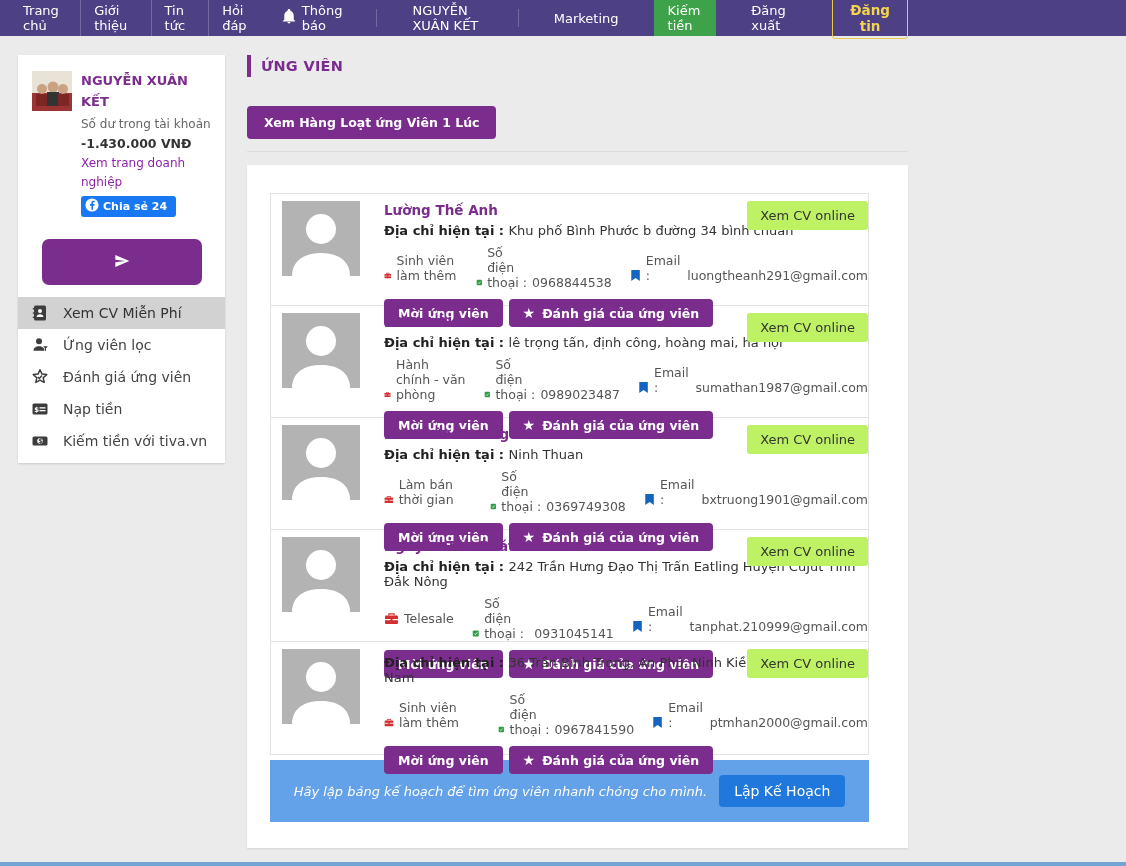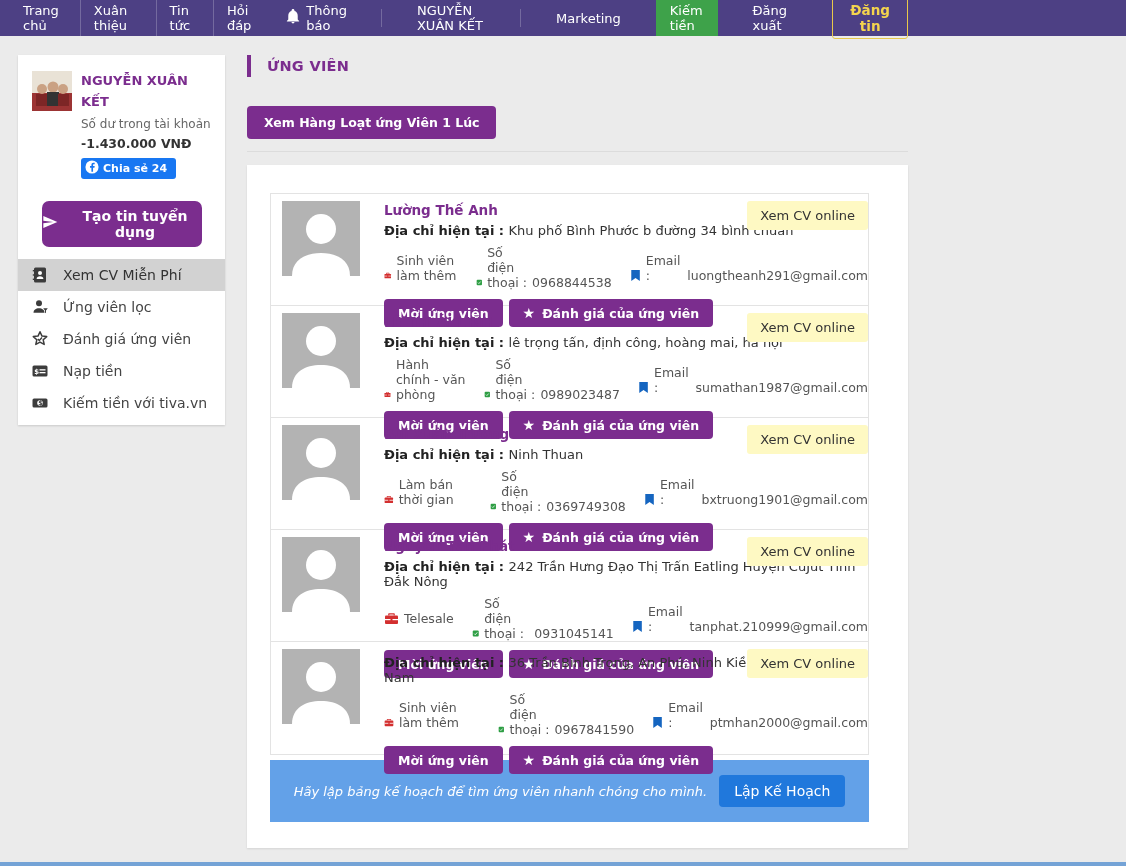--- a/index.html
+++ b/index.html
@@ -37,21 +37,21 @@
                 margin:13px 23px 12px 24px; height:46px; background:#7b2d8e; border:none;
                 border-radius:7px; color:#fff; font-weight:bold; font-size:14px; cursor:pointer;
                 width:calc(100% - 47px); font-family:inherit; }
   .menu-item { height:32px; display:flex; align-items:center; gap:14px; padding:0 13px;
                font-size:14px; color:#444; cursor:pointer; }
   .menu-item.active { background:#d2d2d2; color:#333; }
   .menu-item svg { flex:0 0 18px; }
 
   
   .main { position:absolute; left:247px; top:55px; width:661px; }
-  .page-title { display:flex; align-items:center; gap:16px; }
+  .page-title { display:flex; align-items:center; gap:10px; }
   .title-bar { width:4px; height:22px; background:#7b2d8e; }
   .title-text { color:#7b2d8e; font-weight:bold; font-size:14.5px; letter-spacing:.3px; }
   .bulk-btn { margin-top:29px; display:inline-block; background:#7b2d8e; color:#fff; border:none;
               font-weight:bold; font-size:12.5px; padding:9px 17px; border-radius:4px; cursor:pointer;
               font-family:inherit;text-align:right; }
   .divider { margin-top:12px; height:1px; background:#dcdcdc; }
   .card { margin-top:13px; background:#fff; box-shadow:0 1px 2px rgba(0,0,0,.1);
           padding:28px 39px 28px 23px; height:683px; }
 
   .list { border:1px solid #e3e3e3; }
@@ -62,40 +62,40 @@
   .cand-name { color:#7b2d8e; font-weight:bold; font-size:13.5px; cursor:pointer; }
   .cand-address { margin-top:5px; font-size:13px; color:#333; }
   .cand-address b { color:#222; }
   .cand-info { margin-top:7px; font-size:12.5px; color:#555; display:flex; align-items:center; gap:18px; }
   .info-group { display:flex; align-items:flex-end; gap:5px; }
   .row-buttons { margin-top:9px; display:flex; gap:6px; }
   .invite-btn, .review-btn { background:#7b2d8e; color:#fff; border:none; border-radius:4px;
         font-weight:bold; font-size:12.5px; height:28px; padding:0 14px; cursor:pointer;
         display:flex; align-items:center; gap:7px; font-family:inherit; }
   .review-btn .star { font-size:14px; }
-  .viewcv-btn { position:absolute; right:0; top:7px; background:#fef9c3; border:none; color:#333;
+  .viewcv-btn { position:absolute; right:0; top:7px; background:#bef264; border:none; color:#333;
                 font-size:13px; padding:7px 13px; border-radius:3px; cursor:pointer; font-family:inherit; }
 
   .banner { margin-top:5px; height:62px; background:#63a1e8; display:flex; align-items:center;
             justify-content:center; gap:12px; }
   .banner-text { color:#fff; font-style:italic; font-size:13px; }
   .banner-btn { background:#2078dc; color:#fff; border:none; border-radius:4px; font-size:14px;
                 padding:8px 15px; cursor:pointer; font-family:inherit; }
 
   .footer-line { position:absolute; left:0; right:0; bottom:0; height:4px; background:#74a3d6; }
 </style>
 </head>
 <body>
 
 <div class="page">
 
   <div class="navbar">
     <div class="nav-left">
       <div class="nav-item">Trang chủ</div>
-      <div class="nav-item">Xuân thiệu</div>
+      <div class="nav-item">Giới thiệu</div>
       <div class="nav-item">Tin tức</div>
       <div class="nav-item">Hỏi đáp</div>
     </div>
     <div class="nav-right">
       <div class="nav-bell">
         <span>
           <svg width="14" height="15" viewBox="0 0 16 17">
               <path fill="#fff" d="M8 16.5c.9 0 1.7-.7 1.7-1.6H6.3c0 .9.8 1.6 1.7 1.6zm5.4-4.6v-4.4c0-2.5-1.3-4.6-3.7-5.2v-.6C9.7.7 8.9 0 8 0S6.3.7 6.3 1.7v.6C4 2.9 2.6 5 2.6 7.5v4.4L1 13.5v.8h14v-.8l-1.6-1.6z"></path>
             </svg>
         </span>
@@ -122,39 +122,39 @@
             <circle cx="31" cy="18" r="5" fill="#caa183"></circle>
           <rect x="4" y="23" width="12" height="12" fill="#7d2626"></rect>
             <rect x="15" y="21" width="12" height="14" fill="#333"></rect>
             <rect x="26" y="23" width="11" height="12" fill="#7d2626"></rect>
         </svg>
       </div>
       <div class="profile-info">
         <div class="profile-name">NGUYỄN XUÂN KẾT</div>
         <div>Số dư trong tài khoản</div>
         <div class="balance-value">-1.430.000 VNĐ</div>
+        <div class="company-link">Xem trang doanh nghiệp</div>
         <button class="fb-btn">
           <span>
             <svg width="14" height="14" viewBox="0 0 16 16">
                 <circle cx="8" cy="8" r="7.5" fill="#fff"></circle>
                 <path fill="#1877f2" d="M9.2 13.5V8.8h1.6l.24-1.84H9.2V5.8c0-.53.15-.9.91-.9h.97V3.26c-.17-.02-.74-.07-1.41-.07-1.4 0-2.35.85-2.35 2.42v1.35H5.7V8.8h1.62v4.7h1.88z"></path>
               </svg>
           </span>
           <span>Chia sẻ 24</span>
         </button>
       </div>
     </div>
 
     <button class="create-btn">
       <span>
         <svg width="16" height="16" viewBox="0 0 24 24">
             <path fill="#fff" d="M2 21l21-9L2 3v7l15 2-15 2v7z"></path>
           </svg>
       </span>
-      <span>Tạo tin tuyển dụng</span>
     </button>
 
     <div class="menu-item active">
       <svg width="18" height="18" viewBox="0 0 18 18">
           <rect x="3" y="1.5" width="12" height="15" rx="1.5" fill="#3c3c3c"></rect>
           <rect x="1.8" y="4" width="2" height="1.4" fill="#3c3c3c"></rect>
           <rect x="1.8" y="8.3" width="2" height="1.4" fill="#3c3c3c"></rect>
           <rect x="1.8" y="12.6" width="2" height="1.4" fill="#3c3c3c"></rect>
           <circle cx="9" cy="7" r="2" fill="#fff"></circle>
           <path d="M5.6 13c0-1.9 1.5-2.8 3.4-2.8s3.4.9 3.4 2.8z" fill="#fff"></path>

